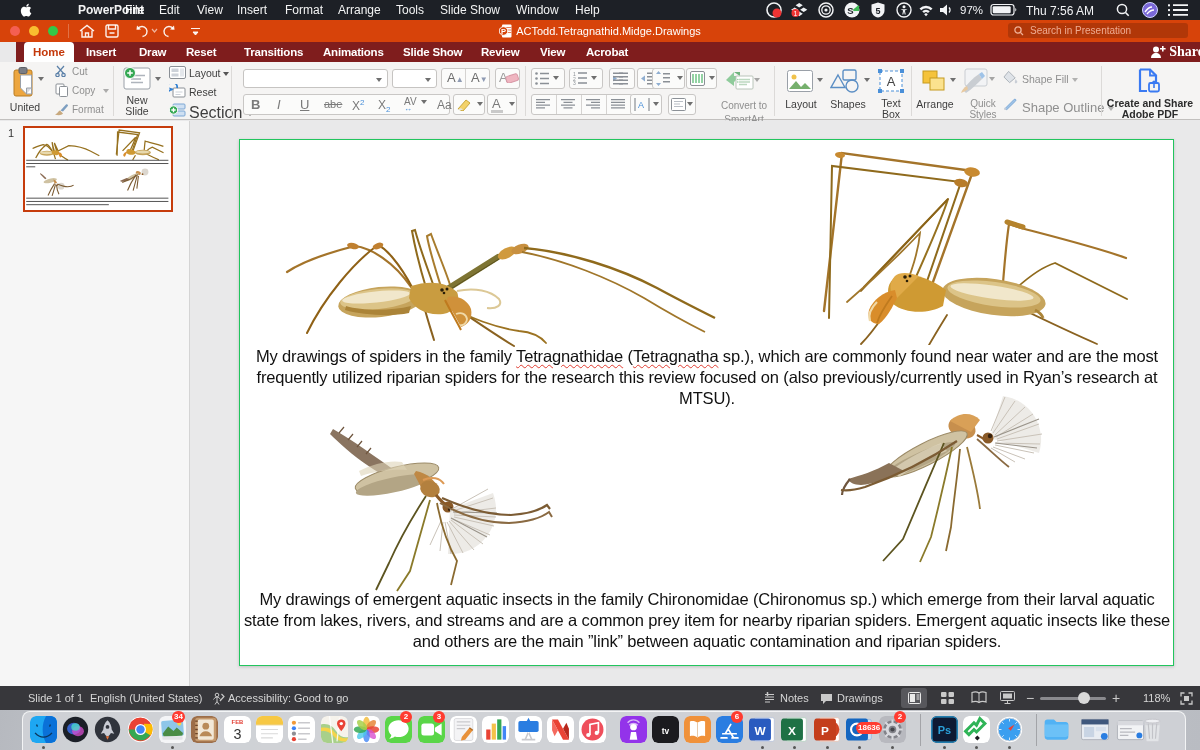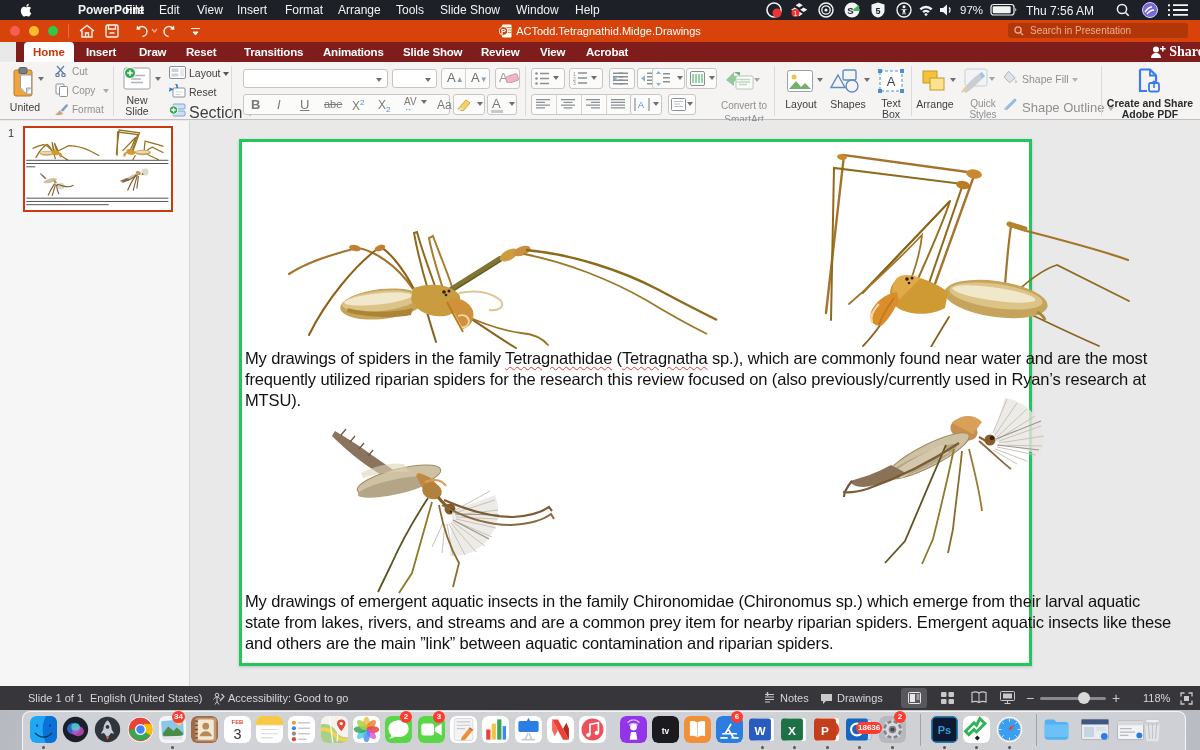--- a/index.html
+++ b/index.html
@@ -29,21 +29,21 @@
 .rlabel { position:absolute; text-align:center; color:#3e3e3e; }
 .gray { color:#8f8f8f; }
 .combo { position:absolute; background:#fff; border:1px solid #c6c4c2; border-radius:3px; }
 .btnbox { position:absolute; background:#fbfbfa; border:1px solid #c9c7c5; border-radius:3px; }
 .caret { display:inline-block; width:0; height:0; border-left:3px solid transparent; border-right:3px solid transparent; border-top:4px solid #6f6f6f; vertical-align:middle; }
 
 
 #contentarea { position:absolute; left:0; top:121px; width:1200px; height:565px; background:#e9e9ea; }
 #sidebar { position:absolute; left:0; top:0; width:190px; height:565px; background:#f6f6f6; border-right:1px solid #d4d4d4; }
 #thumb { position:absolute; left:23px; top:5px; width:150px; height:86px; background:#fff; border:2px solid #c63c0c; }
-#slide { position:absolute; left:239px; top:18px; width:793px; height:527px; background:#fff; border:3px solid #22c55e; box-shadow:0 1px 3px rgba(0,0,0,.18); }
+#slide { position:absolute; left:239px; top:18px; width:935px; height:527px; background:#fff; border:1px solid #22c55e; box-shadow:0 1px 3px rgba(0,0,0,.18);text-align:center; }
 .ptext { position:absolute; color:#111; font-size:16.5px; line-height:20.9px; letter-spacing:-0.15px; }
 .sq { text-decoration: underline; text-decoration-style: wavy; text-decoration-color: #e03c31; text-decoration-thickness: 1px; text-underline-offset: 2px; }
 
 
 #statusbar { position:absolute; left:0; top:686px; width:1200px; height:24px; background:#37373b; color:#d6d6d6; font-size:11px; }
 .sitem { position:absolute; top:0; height:24px; line-height:24px; }
 
 
 #dockarea { position:absolute; left:0; top:710px; width:1200px; height:40px; background:linear-gradient(100deg,#b6b9bf,#d9dbde 30%,#c6c8cd 70%,#b9bcc2); }
 #dockplatter { position:absolute; left:22px; top:1px; width:1164px; height:39px; background:rgba(207,209,214,.94); border:1px solid rgba(255,255,255,.75); border-bottom:none; border-radius:8px 8px 0 0; }

